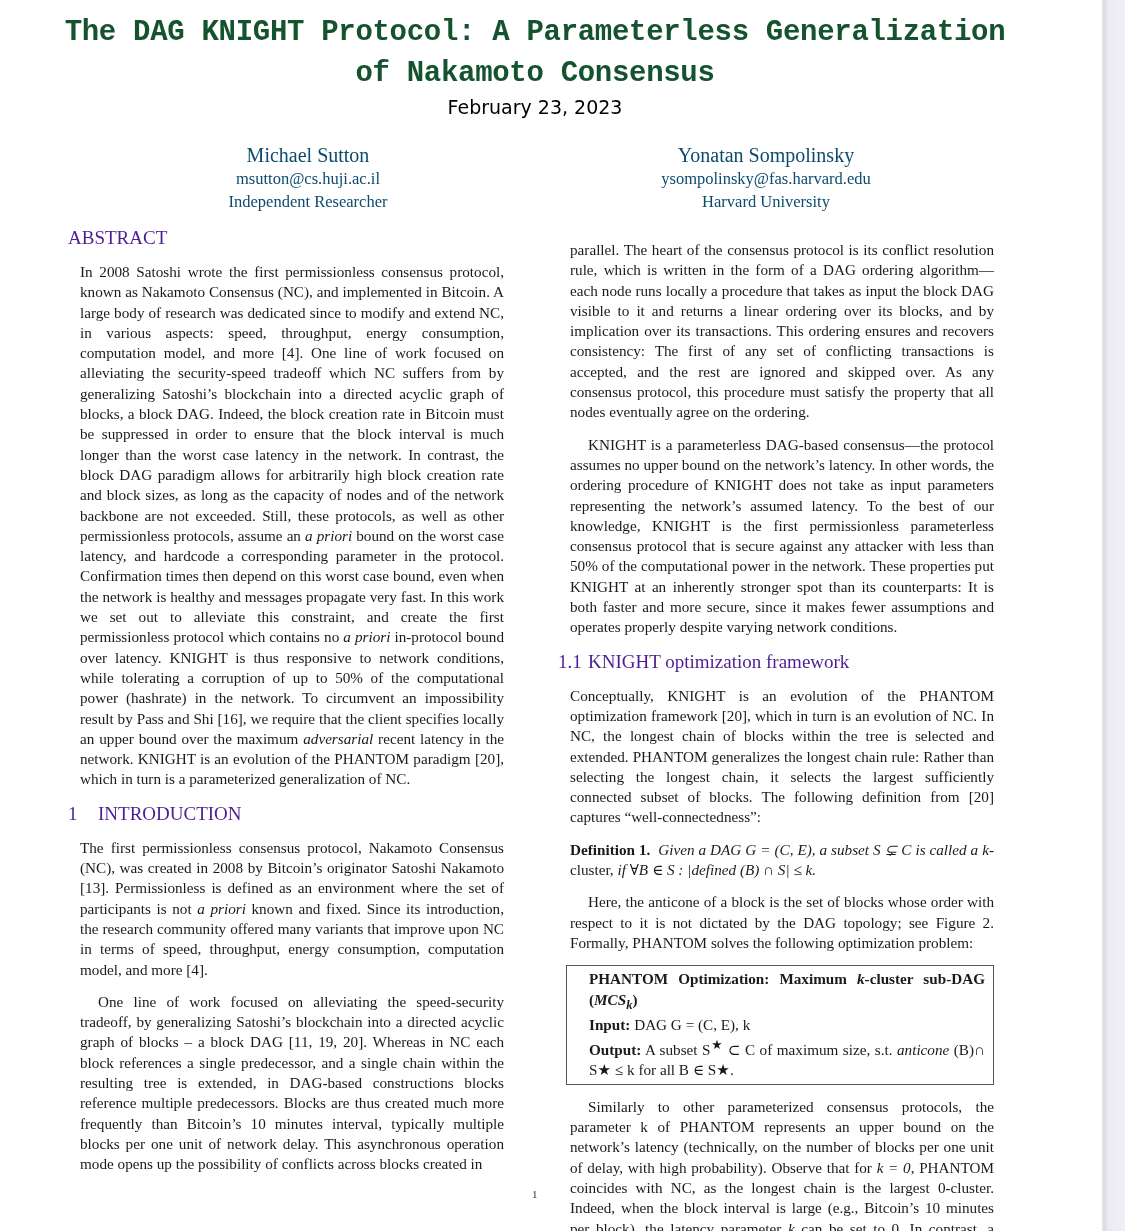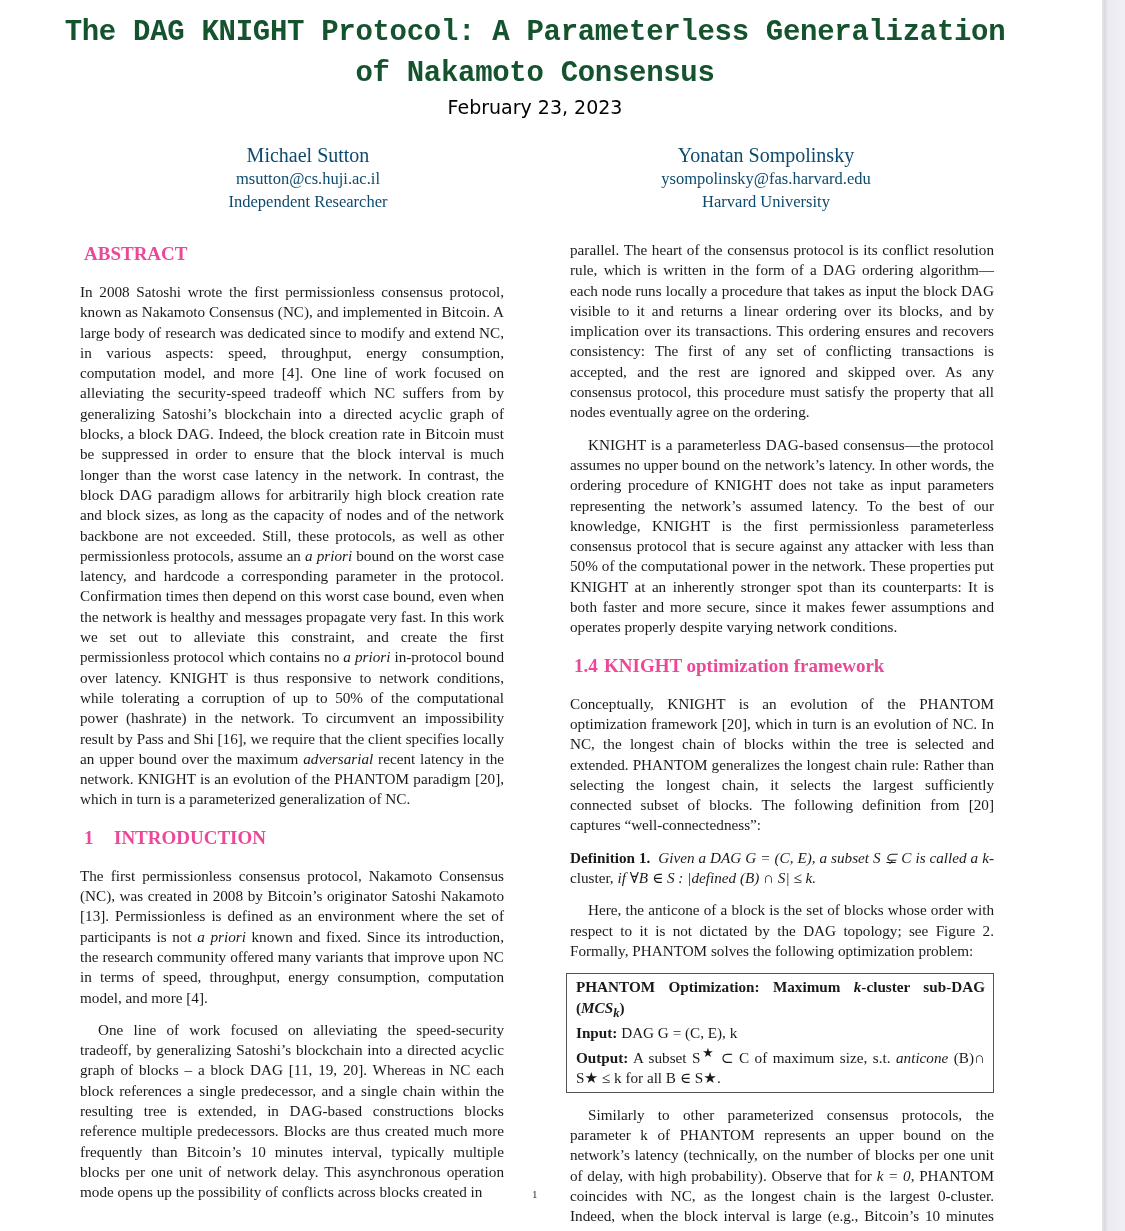--- a/index.html
+++ b/index.html
@@ -26,32 +26,32 @@
   .author .line { font-size: 16.5px; line-height: 23px; }
   .a1 { left: 158px; }
   .a2 { left: 616px; }
 
   .col { position: absolute; width: 448px; font-size: 15.2px; line-height: 20.3px; text-align: justify; }
   .left { left: 68px; top: 226px; }
   .right { left: 558px; top: 228px; }
   .col p { margin: 12px; hyphens: auto; }
   .col p.ind { text-indent: 18px; }
   h2.sec {
-    margin: 16px; font-size: 19px; font-weight: bold; line-height: 24px; color: #ec4899;
+    margin: 0; font-size: 19px; font-weight: normal; line-height: 24px; color: #4c1d95;
   }
   h2.sec .num { display: inline-block; width: 30px; }
   .abstract-h { margin-bottom: 2px; }
   .intro-h { margin-top: 26px; margin-bottom: 3px; }
   .sub-h { margin-top: 16px; margin-bottom: 4px; font-size: 19.5px; }
   .sub-h .num { width: 46px; }
   .defn { margin-top: 14px; }
   .defn b { font-weight: bold; }
   .gap { margin-top: 12px; }
   .box {
-    border: 1.5px solid #555; margin: 6px 12px 4px 8px; padding: 3px 8px 3px 9px;
+    border: 1.5px solid #555; margin: 6px 12px 4px 8px; padding: 3px 8px 3px 22px;
     font-size: 15.2px; line-height: 20.3px;
   }
   .box .boxtitle { font-weight: bold; text-align: justify; text-align-last: auto; }
   .pagenum { position: absolute; top: 1188px; left: 532px; font-size: 11px; color: #333; }
   i { font-style: italic; }
 </style>
 </head>
 <body>
 
 <div class="edge"></div>
@@ -76,21 +76,21 @@
 
   <h2 class="sec intro-h"><span class="num">1</span><span>INTRODUCTION</span></h2>
   <p><span>The first permissionless consensus protocol, Nakamoto Consensus (NC), was created in 2008 by Bitcoin’s originator Satoshi Nakamoto [13]. Permissionless is defined as an environment where the set of participants is not </span><i>a priori</i><span> known and fixed. Since its introduction, the research community offered many variants that improve upon NC in terms of speed, throughput, energy consumption, computation model, and more [4].</span></p>
   <p class="ind">One line of work focused on alleviating the speed-security tradeoff, by generalizing Satoshi’s blockchain into a directed acyclic graph of blocks – a block DAG [11, 19, 20]. Whereas in NC each block references a single predecessor, and a single chain within the resulting tree is extended, in DAG-based constructions blocks reference multiple predecessors. Blocks are thus created much more frequently than Bitcoin’s 10 minutes interval, typically multiple blocks per one unit of network delay. This asynchronous operation mode opens up the possibility of conflicts across blocks created in</p>
 </div>
 
 <div class="col right">
   <p>parallel. The heart of the consensus protocol is its conflict resolution rule, which is written in the form of a DAG ordering algorithm—each node runs locally a procedure that takes as input the block DAG visible to it and returns a linear ordering over its blocks, and by implication over its transactions. This ordering ensures and recovers consistency: The first of any set of conflicting transactions is accepted, and the rest are ignored and skipped over. As any consensus protocol, this procedure must satisfy the property that all nodes eventually agree on the ordering.</p>
   <p class="ind">KNIGHT is a parameterless DAG-based consensus—the protocol assumes no upper bound on the network’s latency. In other words, the ordering procedure of KNIGHT does not take as input parameters representing the network’s assumed latency. To the best of our knowledge, KNIGHT is the first permissionless parameterless consensus protocol that is secure against any attacker with less than 50% of the computational power in the network. These properties put KNIGHT at an inherently stronger spot than its counterparts: It is both faster and more secure, since it makes fewer assumptions and operates properly despite varying network conditions.</p>
 
-  <h2 class="sec sub-h"><span class="num">1.4</span><span>KNIGHT optimization framework</span></h2>
+  <h2 class="sec sub-h"><span class="num">1.1</span><span>KNIGHT optimization framework</span></h2>
   <p>Conceptually, KNIGHT is an evolution of the PHANTOM optimization framework [20], which in turn is an evolution of NC. In NC, the longest chain of blocks within the tree is selected and extended. PHANTOM generalizes the longest chain rule: Rather than selecting the longest chain, it selects the largest sufficiently connected subset of blocks. The following definition from [20] captures “well-connectedness”:</p>
 
   <p class="defn"><b>Definition 1.</b>&nbsp; <i>Given a DAG G = (C, E), a subset S ⊊ C is called a </i><i>k</i><span>-cluster, </span><i>if ∀B ∈ S : |defined (B) ∩ S| ≤ k.</i></p>
 
   <p class="ind gap">Here, the anticone of a block is the set of blocks whose order with respect to it is not dictated by the DAG topology; see Figure 2. Formally, PHANTOM solves the following optimization problem:</p>
 
   <div class="box">
     <div class="boxtitle"><span>PHANTOM Optimization: Maximum </span><i>k</i><span>-cluster sub-DAG (</span><i>MCS</i><sub><i>k</i></sub><span>)</span></div>
     <div><b>Input:</b><span> DAG G = (C, E), k</span></div>
     <div><b>Output:</b><span> A subset S</span><sup>★</sup><span> ⊂ C of maximum size, s.t. </span><i>anticone</i><span> (B)∩ S★ ≤ k for all B ∈ S★.</span></div>

